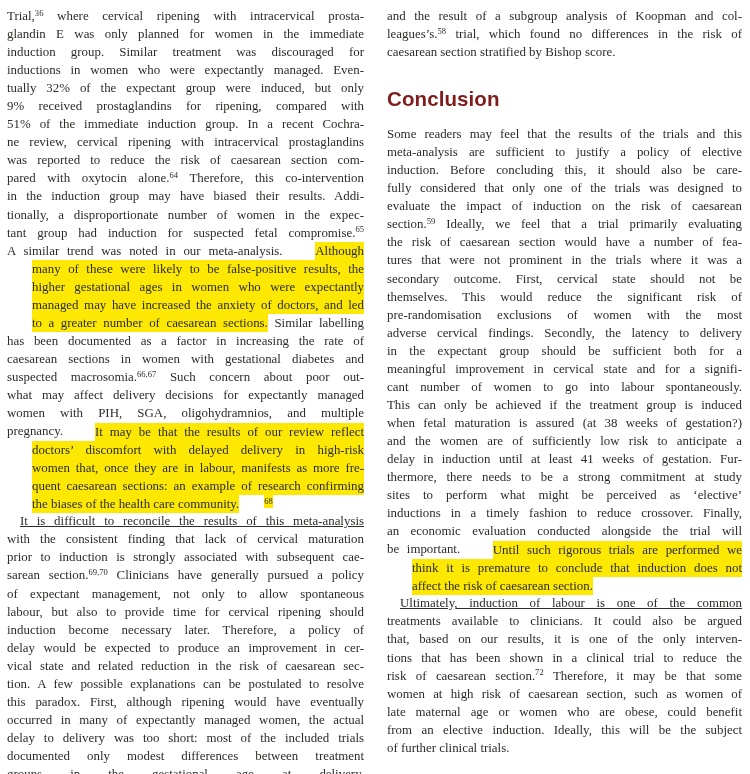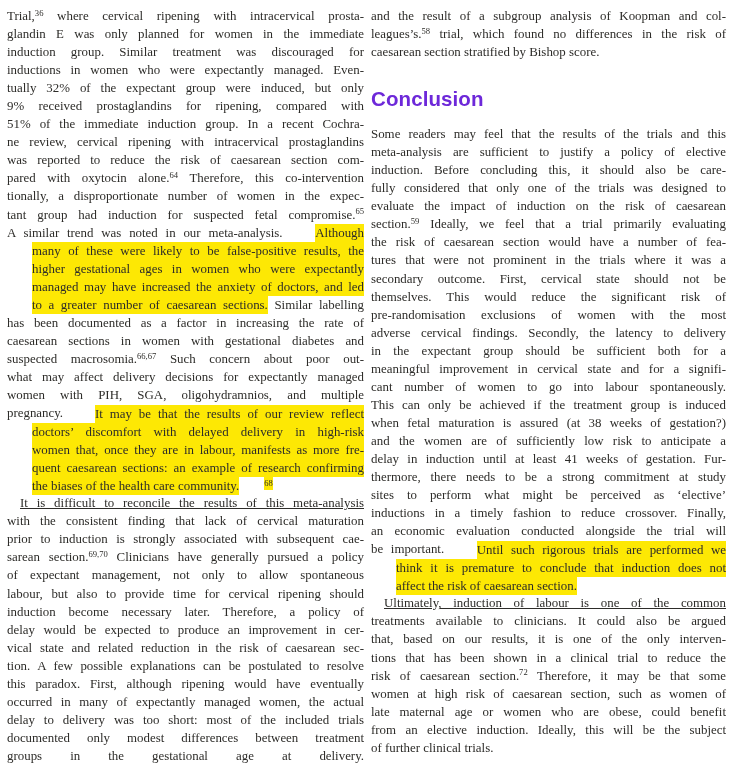--- a/index.html
+++ b/index.html
@@ -10,58 +10,59 @@
     background:#ffffff;
     overflow:hidden;
     font-family:"Liberation Serif","DejaVu Serif",serif;
     font-size:12.9px;
     line-height:18.05px;
     color:#2d2c29;
     padding-left:32px;
   }
   .col { position:absolute; top:7px; }
   .col-left  { left:7px;   width:357px; }
-  .col-right { left:371px; width:355px; }
+  .col-right { left:387px; width:355px; }
   .para { margin:0; }
   .line {
     text-align:justify;
     text-align-last:justify;
     height:18.05px;
     white-space:normal;
   }
   .line.last { text-align:left; text-align-last:auto; }
   .line.indent { text-indent:13px;text-decoration:underline; }
   .hl { background-color:#fde804; padding:1.5px 0 2.5px;margin-left:25px; }
   .sup { font-size:8.6px; position:relative; top:-4.2px; line-height:0; }
   .section-heading {
     margin:25px 0 13px 0;
     font-family:"Liberation Sans","DejaVu Sans",sans-serif;
     font-weight:700;
     font-size:20.5px;
     line-height:26px;
     letter-spacing:0.1px;
-    color:#6d28d9;
+    color:#7f1d1d;
   }
 </style>
 </head>
 <body>
 
 <div class="page">
   <div class="col col-left">
       <div class="para">
         <div class="line"><span>Trial,</span><span class="sup">36</span><span> where cervical ripening with intracervical prosta-</span></div>
         <div class="line"><span>glandin E was only planned for women in the immediate</span></div>
         <div class="line"><span>induction group. Similar treatment was discouraged for</span></div>
         <div class="line"><span>inductions in women who were expectantly managed. Even-</span></div>
         <div class="line"><span>tually 32% of the expectant group were induced, but only</span></div>
         <div class="line"><span>9% received prostaglandins for ripening, compared with</span></div>
         <div class="line"><span>51% of the immediate induction group. In a recent Cochra-</span></div>
         <div class="line"><span>ne review, cervical ripening with intracervical prostaglandins</span></div>
         <div class="line"><span>was reported to reduce the risk of caesarean section com-</span></div>
         <div class="line"><span>pared with oxytocin alone.</span><span class="sup">64</span><span> Therefore, this co-intervention</span></div>
+        <div class="line"><span>in the induction group may have biased their results. Addi-</span></div>
         <div class="line"><span>tionally, a disproportionate number of women in the expec-</span></div>
         <div class="line"><span>tant group had induction for suspected fetal compromise.</span><span class="sup">65</span></div>
         <div class="line"><span>A similar trend was noted in our meta-analysis. </span><span class="hl">Although</span></div>
         <div class="line"><span class="hl">many of these were likely to be false-positive results, the</span></div>
         <div class="line"><span class="hl">higher gestational ages in women who were expectantly</span></div>
         <div class="line"><span class="hl">managed may have increased the anxiety of doctors, and led</span></div>
         <div class="line"><span class="hl">to a greater number of caesarean sections.</span><span> Similar labelling</span></div>
         <div class="line"><span>has been documented as a factor in increasing the rate of</span></div>
         <div class="line"><span>caesarean sections in women with gestational diabetes and</span></div>
         <div class="line"><span>suspected macrosomia.</span><span class="sup">66,67</span><span> Such concern about poor out-</span></div>

